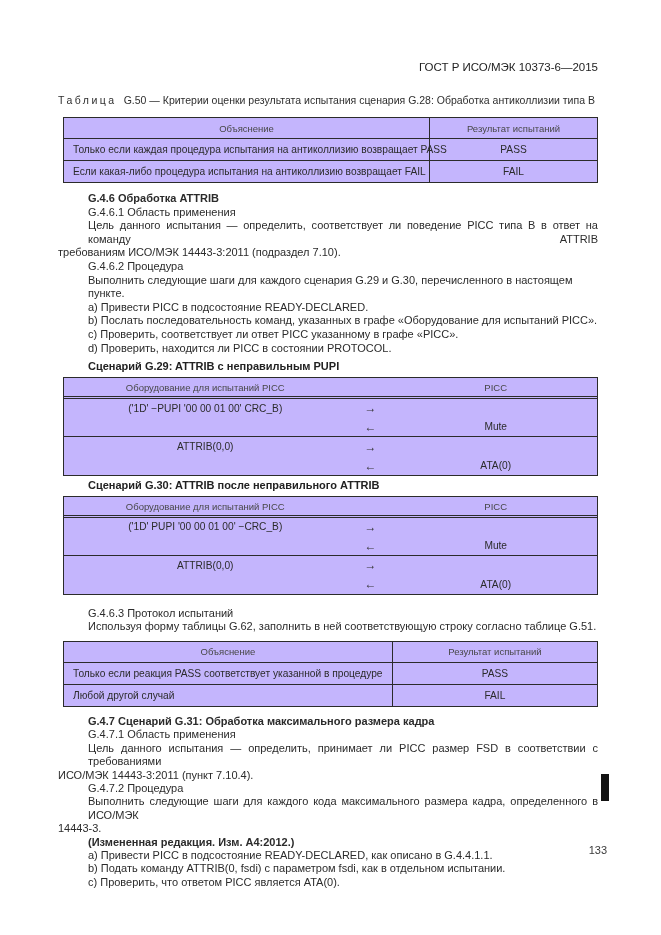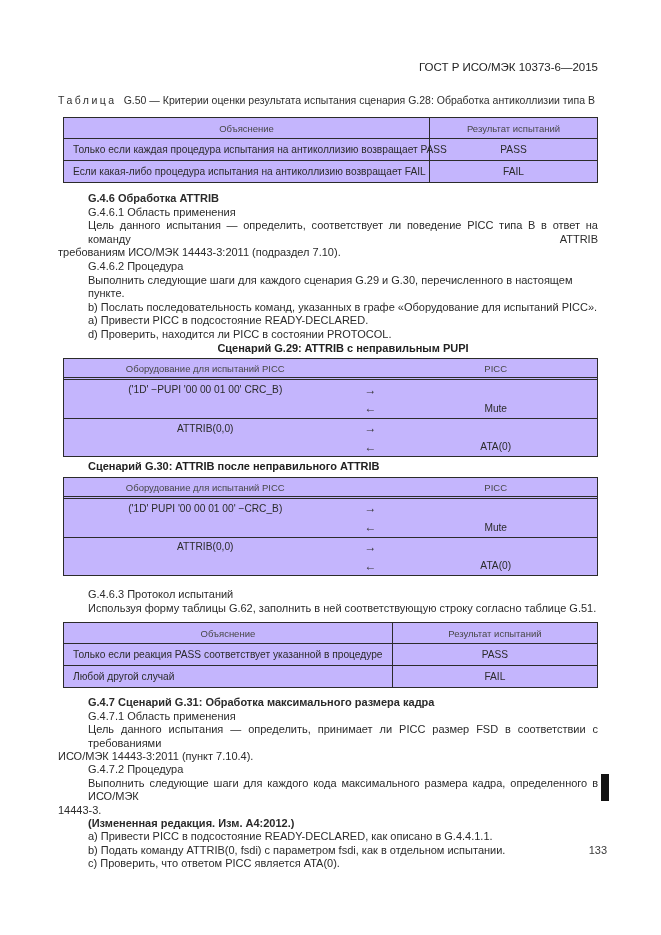--- a/index.html
+++ b/index.html
@@ -31,21 +31,21 @@
   .block{font-size:11px;line-height:13.6px;color:#2b2b2b;}
   .b1{margin-top:9px;}
   .b463{margin-top:12px;}
   .b47{margin-top:8px;line-height:13.4px;}
   .line{min-height:13px;}
   .ind{padding-left:30px;}
   .bold{font-weight:bold;}
   .stretch{text-align:justify;text-align-last:justify;}
 
   .scen-title{font-weight:bold;font-size:11px;line-height:13.6px;padding-left:30px;color:#222;}
-  .st29{text-align:center;}
+  .st29{margin-top:5px;}
   .st30{margin-top:3px;}
   .scen{margin-top:3px;}
   .scen-h{display:grid;grid-template-columns:53% 9% 38%;border-bottom:3px double #2b2b2b;font-size:9.5px;color:#474747;}
   .scen-h .sh{text-align:center;padding:4px 0 3px;}
   .scen-group{padding:0;}
   .scen-group + .scen-group{border-top:1.5px solid #2b2b2b;}
   .scen-row{display:grid;grid-template-columns:53% 9% 38%;height:18.8px;align-items:center;font-size:10.2px;}
   .cmd,.arr,.rsp{text-align:center;white-space:nowrap;}
   .arr{font-size:12px;color:#333;}
 
@@ -79,22 +79,23 @@
       </div>
     </div>
 
     <div class="block b1">
       <div class="line bold ind">G.4.6 Обработка ATTRIB</div>
       <div class="line ind">G.4.6.1 Область применения</div>
       <div class="line ind stretch">Цель данного испытания — определить, соответствует ли поведение PICC типа В в ответ на команду ATTRIB</div>
       <div class="line">требованиям ИСО/МЭК 14443-3:2011 (подраздел 7.10).</div>
       <div class="line ind">G.4.6.2 Процедура</div>
       <div class="line ind">Выполнить следующие шаги для каждого сценария G.29 и G.30, перечисленного в настоящем пункте.</div>
+      <div class="line ind">a) Привести PICC в подсостояние READY-DECLARED.</div>
       <div class="line ind">b) Послать последовательность команд, указанных в графе «Оборудование для испытаний PICC».</div>
-      <div class="line ind">a) Привести PICC в подсостояние READY-DECLARED.</div>
+      <div class="line ind">c) Проверить, соответствует ли ответ PICC указанному в графе «PICC».</div>
       <div class="line ind">d) Проверить, находится ли PICC в состоянии PROTOCOL.</div>
     </div>
 
     <div class="scen-title st29">Сценарий G.29: ATTRIB с неправильным PUPI</div>
     <div class="tbl scen">
       <div class="scen-h">
         <div class="sh">Оборудование для испытаний PICC</div>
         <div class="sh"></div>
         <div class="sh">PICC</div>
       </div>

